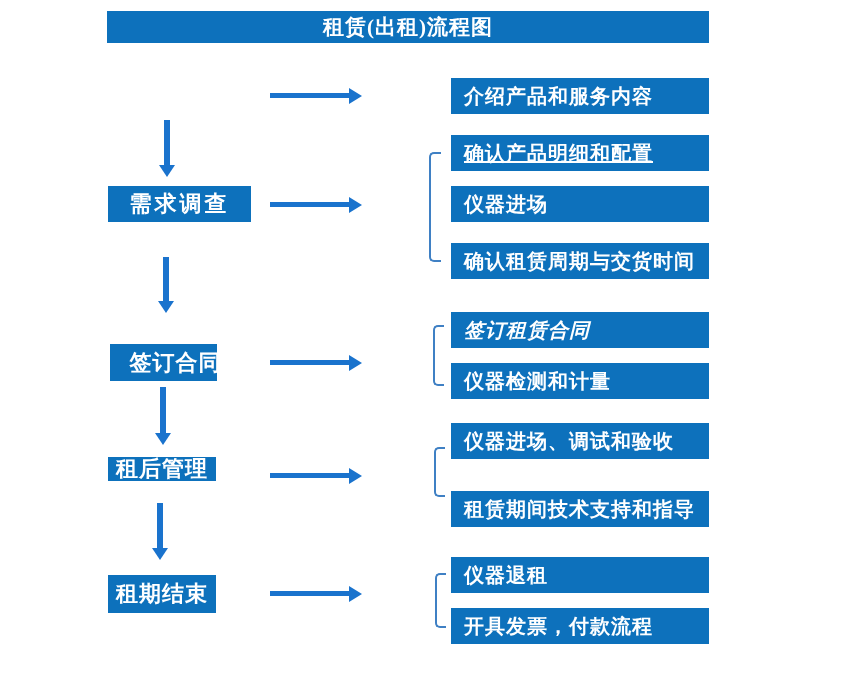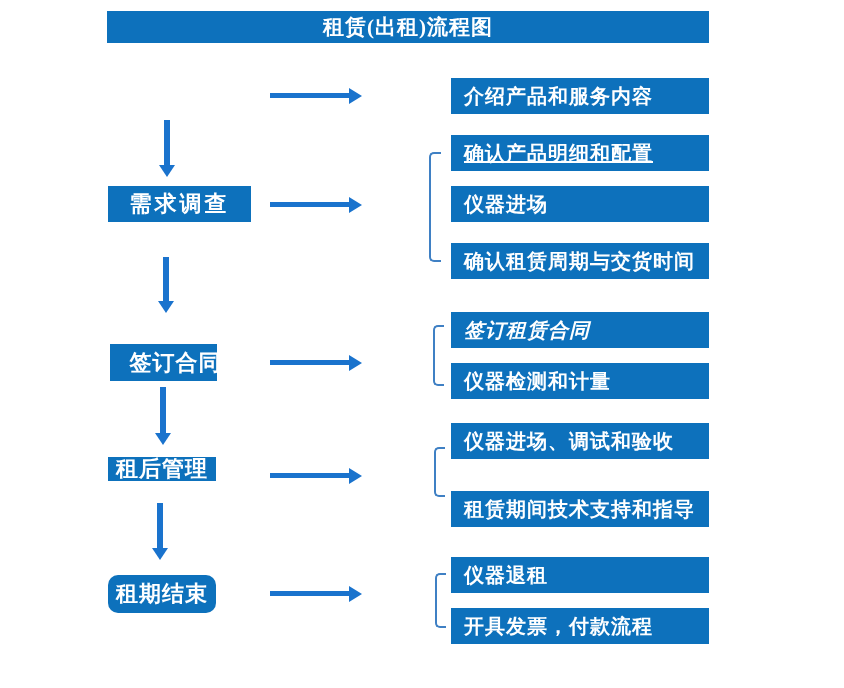--- a/index.html
+++ b/index.html
@@ -35,21 +35,21 @@
     background: var(--box);
     color: var(--text_on_box);
     font-size: 22px; font-weight: bold; letter-spacing: 3px;
     display: flex; align-items: center; justify-content: center;
     white-space: nowrap;
   }
   .lbox1 { left: 100px; top: 77px;  width: 127px; height: 36px; }
   .lbox2 { left: 100px; top: 186px; width: 143px; height: 36px; }
   .lbox3 { left: 102px; top: 344px; width: 107px; height: 37px; letter-spacing: 1px; padding-left: 24px; }
   .lbox4 { left: 100px; top: 457px; width: 108px; height: 24px; letter-spacing: 1px; }
-  .lbox5 { left: 100px; top: 575px; width: 108px; height: 38px; letter-spacing: 1px; border-radius: 10px; }
+  .lbox5 { left: 100px; top: 575px; width: 108px; height: 38px; letter-spacing: 1px; }
   
   .rbox {
     position: absolute;
     left: 443px; width: 258px; height: 36px;
     background: var(--box);
     color: var(--text_on_box);
     font-size: 20px; font-weight: bold; letter-spacing: 1px;
     display: flex; align-items: center;
     padding-left: 13px;
     white-space: nowrap;

